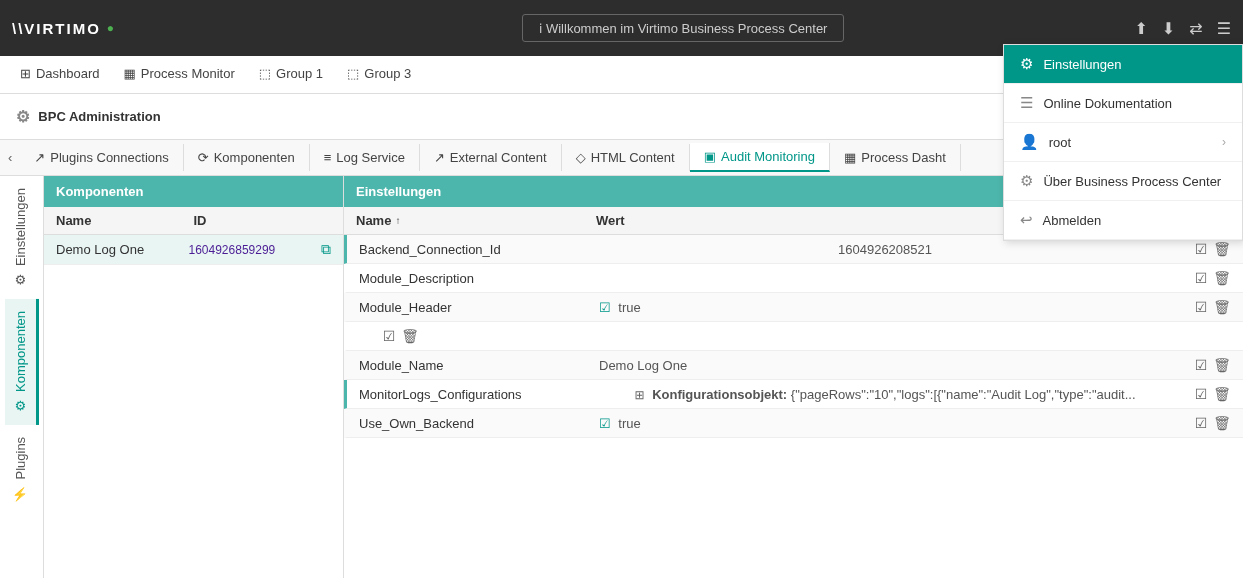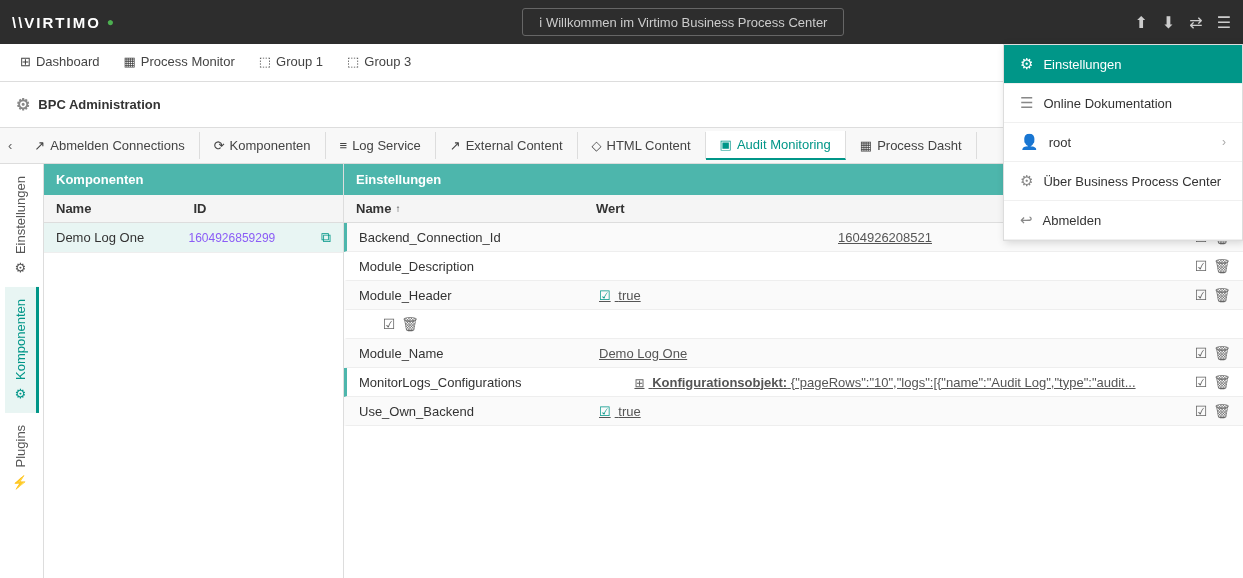--- a/index.html
+++ b/index.html
@@ -1,20 +1,20 @@
 <!DOCTYPE html>
 <html><head>
   <meta charset="utf-8">
   <style>
     * { box-sizing: border-box; margin: 0; padding: 0; font-family: Arial, sans-serif; font-size: 13px; }
     body { width: 1243px; height: 578px; overflow: hidden; background: #f0f0f0; }
 
     
     .top-bar {
-      display: flex; align-items: center; height: 44px;
+      display: flex; align-items: center; height: 56px;
       background: #2d2d2d; color: #fff; padding: 0 12px;
     }
     .logo { display: flex; align-items: center; gap: 6px; font-weight: bold; font-size: 16px; color: #fff; margin-right: 20px; min-width: 200px; }
     .nav-center { flex: 1; display: flex; justify-content: center; }
     .nav-title { border: 1px solid #666; border-radius: 3px; padding: 4px 16px; color: #ccc; font-size: 13px; display: flex; align-items: center; gap: 6px; }
     .top-icons { display: flex; align-items: center; gap: 14px; }
     .top-icon { color: #ccc; cursor: pointer; font-size: 16px; }
 
     
     .tabs-bar {
@@ -74,21 +74,21 @@
       padding: 6px 12px; font-weight: bold; color: #333;
     }
     .col-name { flex: 1; }
     .col-id { flex: 1; }
     .panel-table-row {
       display: flex; align-items: center; padding: 6px 12px;
       border-bottom: 1px solid #eee; cursor: pointer;
       background: #e8f5f3;
     }
     .panel-table-row .col-name { flex: 1; color: #333; }
-    .panel-table-row .col-id { flex: 1; color: #8b5cf6; font-size: 12px; }
+    .panel-table-row .col-id { flex: 1; color: #4c1d95; font-size: 12px; }
     .row-link-icon { color: #009688; font-size: 14px; cursor: pointer; }
 
     
     .einstellungen-panel {
       flex: 1; background: #fff; display: flex; flex-direction: column; overflow: hidden;
     }
     .settings-header {
       background: #4db6ac; color: #fff; padding: 8px 12px;
       font-weight: bold; font-size: 13px;
     }
@@ -99,21 +99,21 @@
     .s-col-name { width: 240px; display: flex; align-items: center; gap: 4px; }
     .s-col-wert { flex: 1; }
     .s-col-actions { width: 60px; }
     .settings-row {
       display: flex; align-items: center; padding: 6px 12px;
       border-bottom: 1px solid #eee; border-left: 3px solid transparent;
     }
     .settings-row:nth-child(odd) { background: #fafafa; }
     .settings-row.highlighted { border-left: 3px solid #4db6ac; text-align: center; }
     .settings-row .s-col-name { width: 240px; color: #333; }
-    .settings-row .s-col-wert { flex: 1; color: #555; text-decoration: underline; }
+    .settings-row .s-col-wert { flex: 1; color: #555; }
     .settings-row .s-col-actions { width: 60px; display: flex; gap: 6px; justify-content: flex-end; }
     .action-icon { color: #666; cursor: pointer; font-size: 14px; }
 
     
     .dropdown-overlay {
       position: absolute; top: 44px; right: 0; z-index: 100;
       background: #fff; border: 1px solid #ddd; box-shadow: 2px 2px 8px rgba(0,0,0,0.15);
       min-width: 240px;
     }
     .dropdown-item {
@@ -176,21 +176,21 @@
 
   <div class="section-title-bar">
     <span class="section-icon">⚙</span>
     <span>BPC Administration</span>
   </div>
 
   <div class="content-tabs">
     <span class="nav-arrow">‹</span>
     <div class="content-tab">
       <span>↗</span>
-      <span>Abmelden Connections</span>
+      <span>Plugins Connections</span>
     </div>
     <div class="content-tab">
       <span>⟳</span>
       <span>Komponenten</span>
     </div>
     <div class="content-tab">
       <span>≡</span>
       <span>Log Service</span>
     </div>
     <div class="content-tab">

